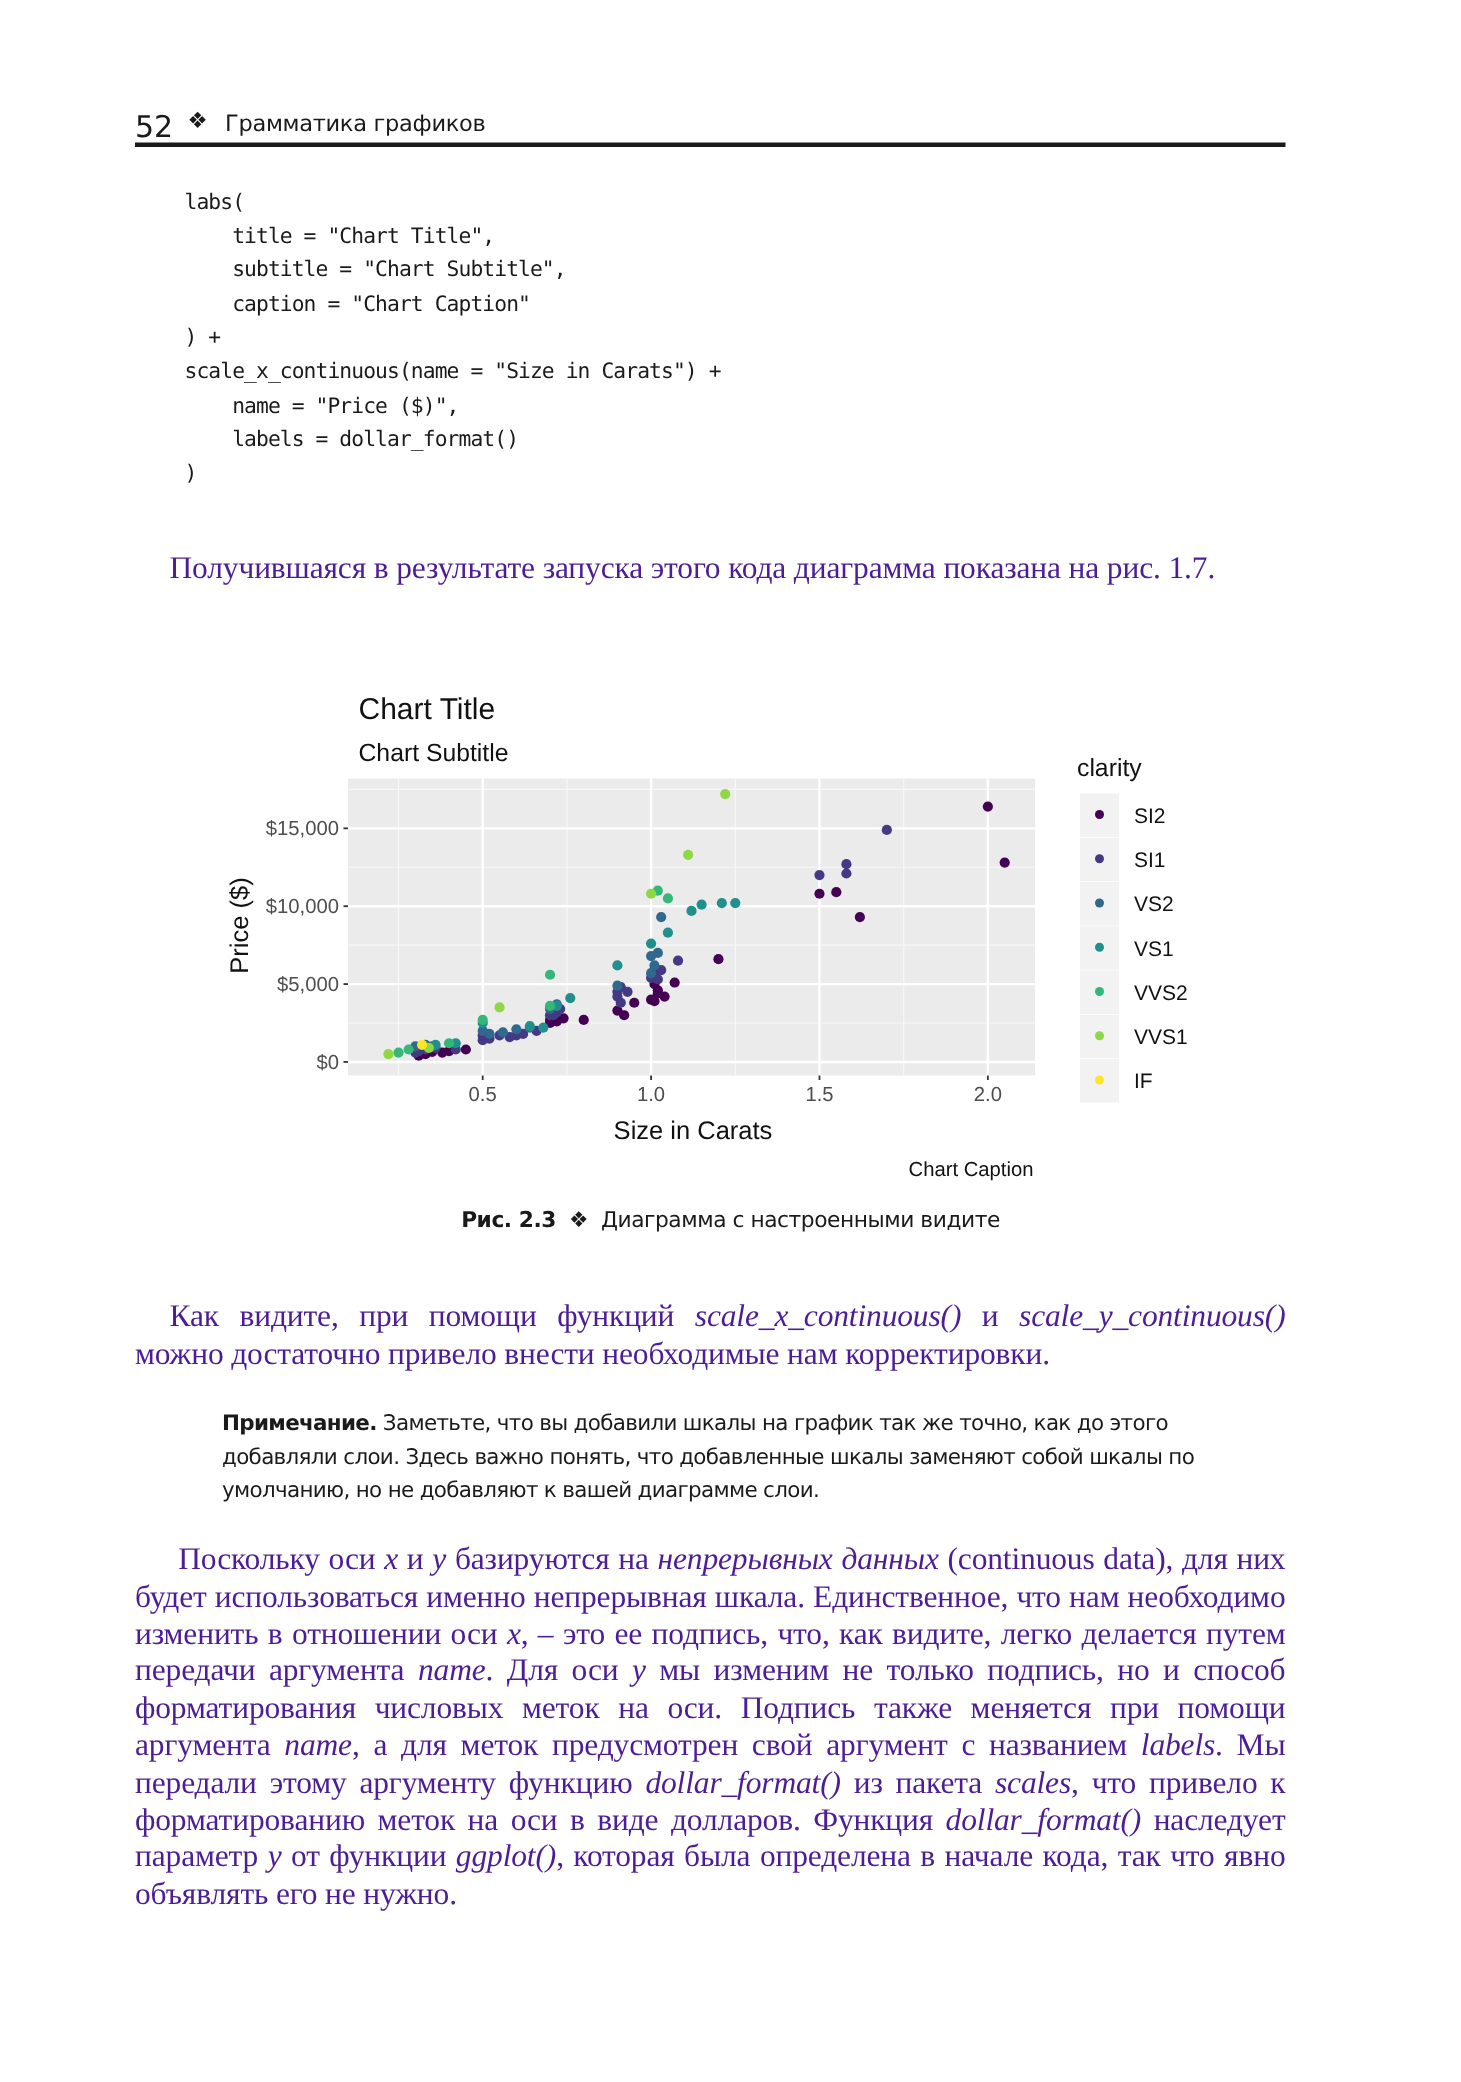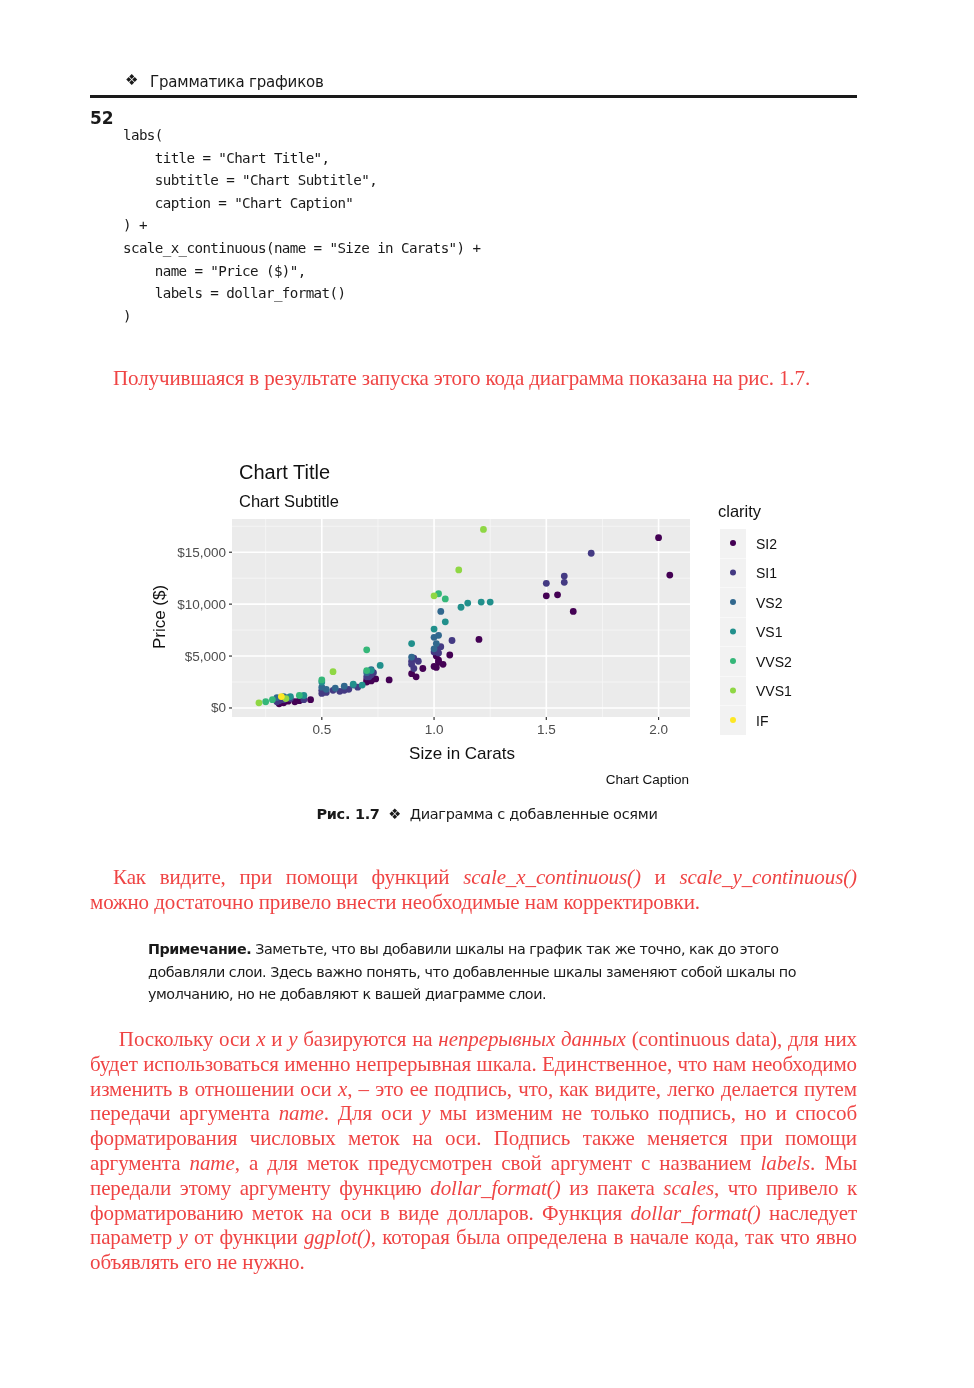--- a/index.html
+++ b/index.html
@@ -1,24 +1,24 @@
 <!DOCTYPE html>
 <html><head>
 <meta charset="utf-8">
 <style>
   html, body { margin:0; padding:0; background:#ffffff; }
   body { width:974px; height:1388px; position:relative; overflow:hidden; color:#1a1a1a; }
   .page-header { position:absolute; left:90px; top:70px; width:767px; height:28px; border-bottom:3px solid #1a1a1a; box-sizing:border-box; }
-  .page-header .num { position:absolute; left:0; top:2px; font-family:"DejaVu Sans", sans-serif; font-weight:bold; font-size:17px;margin-top:36px; }
+  .page-header .num { position:absolute; left:0; top:2px; font-family:"DejaVu Sans", sans-serif; font-weight:normal; font-size:20px; }
   .page-header .orn { position:absolute; left:35px; top:1px; font-family:"DejaVu Sans", sans-serif; font-size:15px; }
   .page-header .chap { position:absolute; left:60px; top:3px; font-family:"DejaVu Sans", sans-serif; font-size:15px; letter-spacing:-0.2px;text-align:center; }
 
   .code { position:absolute; left:123px; top:124px; font-family:"DejaVu Sans Mono", monospace; font-size:14.2px; line-height:22.6px; white-space:pre; color:#1a1a1a; letter-spacing:-0.6px; }
 
-  .para { position:absolute; left:90px; width:767px; font-family:"Liberation Serif", serif; font-size:21px; line-height:24.8px; text-align:justify; color:#ef4444; letter-spacing:-0.1px; }
+  .para { position:absolute; left:90px; width:767px; font-family:"Liberation Serif", serif; font-size:21px; line-height:24.8px; text-align:justify; color:#4c1d95; letter-spacing:-0.1px; }
   .para .ind { display:inline-block; width:23px; }
   .para i { font-style:italic;margin-top:48px; }
 
   .note { position:absolute; left:148px; top:938px; width:690px; font-family:"DejaVu Sans", sans-serif; font-size:14.3px; line-height:22.6px; color:#1a1a1a; letter-spacing:-0.45px; }
   .note b { font-weight:bold;text-align:center; }
 
   .figcap { position:absolute; left:0; width:974px; top:806px; text-align:center; font-family:"DejaVu Sans", sans-serif; font-size:14.5px; color:#1a1a1a; letter-spacing:-0.3px; }
   .figcap b { font-weight:bold; }
 
   .chart-wrap { position:absolute; left:140px; top:450px; width:700px; height:350px; }
@@ -221,23 +221,23 @@
         <circle cx="593" cy="240.5" r="3" fill="#8fd744"></circle>
         <text x="616" y="246" font-size="14" fill="#111" class="ctext">VVS1</text>
         <rect x="580" y="256" width="26" height="29" fill="#f2f2f2"></rect>
         <circle cx="593" cy="270" r="3" fill="#fde725"></circle>
         <text x="616" y="275.5" font-size="14" fill="#111" class="ctext">IF</text>
       </g>
   </svg>
 </div>
 
 <div class="figcap">
-  <b>Рис. 1.7</b>
+  <b>Рис. 2.3</b>
   &nbsp;<span>❖</span>&nbsp;
-  <span>Диаграмма с добавленные осями</span>
+  <span>Диаграмма с настроенными видите</span>
 </div>
 
 <div class="para" style="top:865px;">
   <span class="ind"></span><span>Как видите, при помощи функций </span><i>scale_x_continuous()</i><span> и </span><i>scale_y_continuous()</i><span> можно достаточно привело внести необходимые нам корректировки.</span>
 </div>
 
 <div class="note">
   <b>Примечание.</b><span> Заметьте, что вы добавили шкалы на график так же точно, как до этого добавляли слои. Здесь важно понять, что добавленные шкалы заменяют собой шкалы по умолчанию, но не добавляют к вашей диаграмме слои.</span>
 </div>
 

